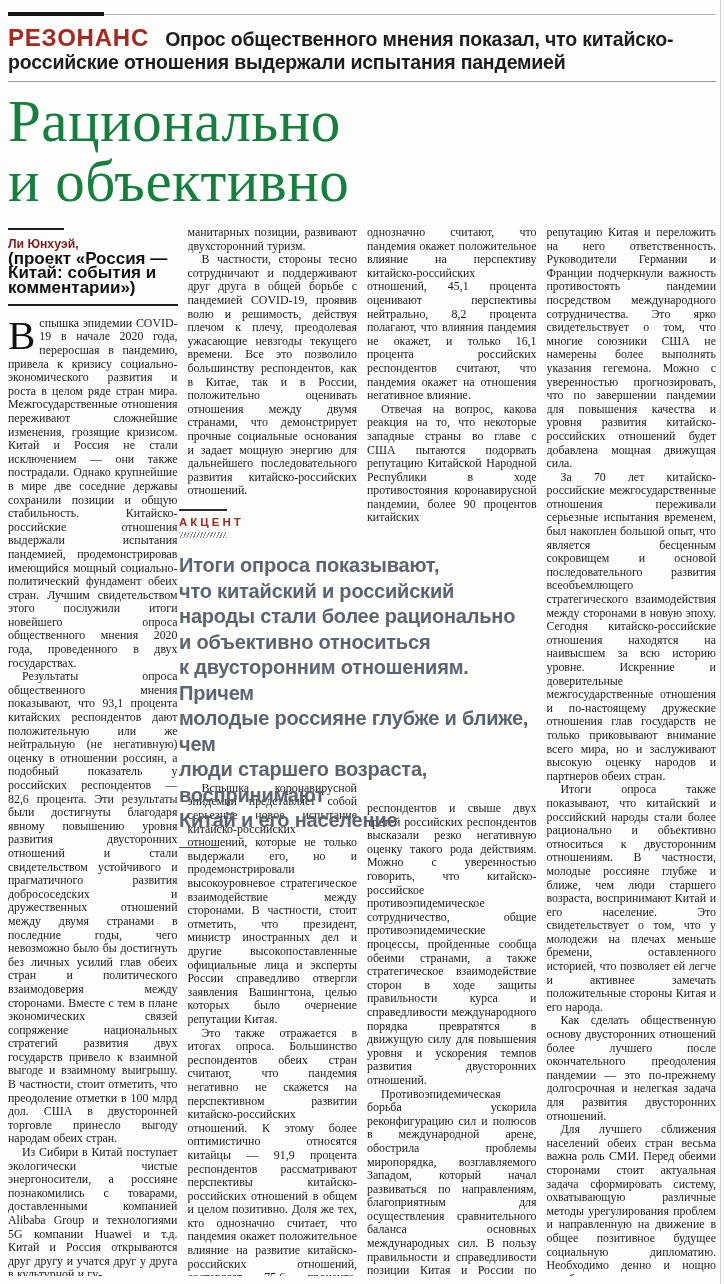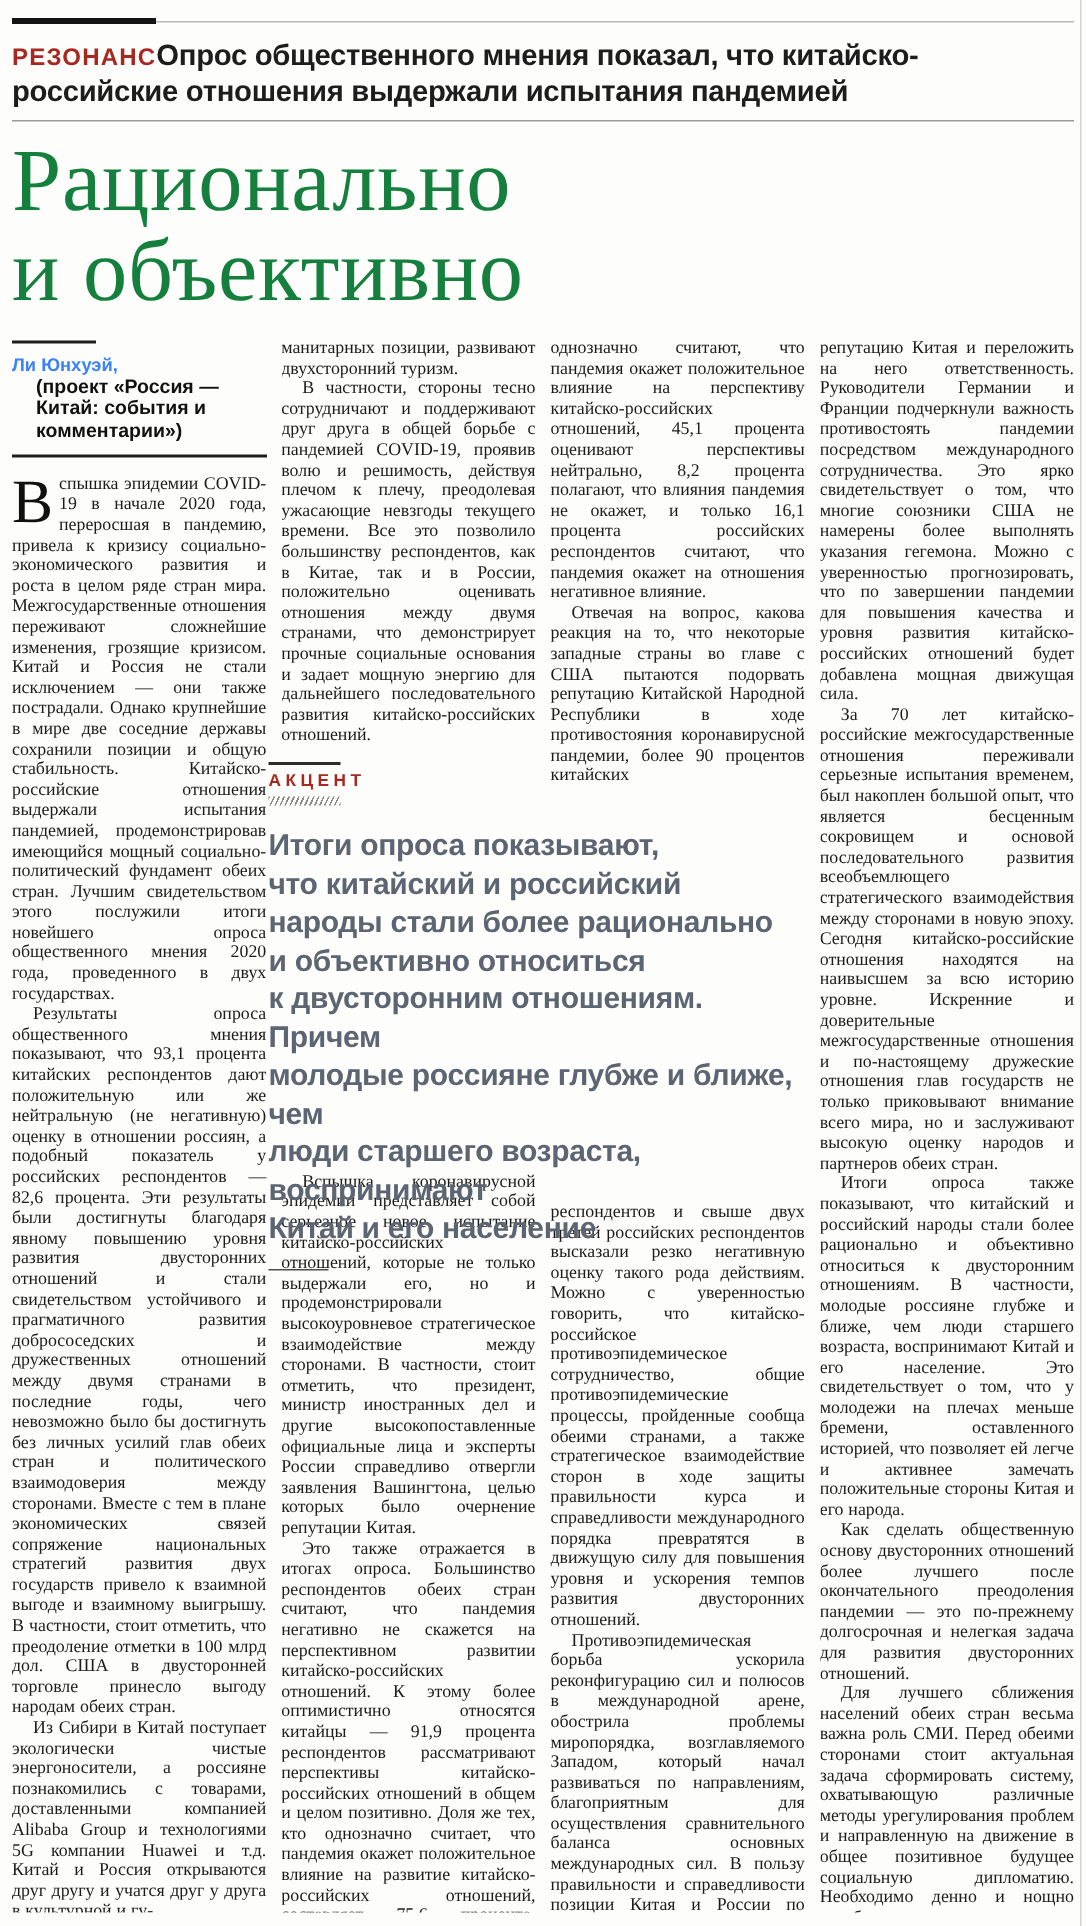--- a/index.html
+++ b/index.html
@@ -12,40 +12,40 @@
   
   .header{padding:8px 8px 0 8px;}
   .toprule{position:relative;height:1px;background:#b9b9b9;margin-top:6px;}
   .topbar{position:absolute;left:0;top:-2px;width:96px;height:4px;background:#141414;}
   .kicker{
     margin:11px 0 0 0;
     font-family:"Liberation Sans",sans-serif;font-weight:bold;
     font-size:19.5px;line-height:23px;letter-spacing:-0.2px;color:#1d1d1d;
     white-space:pre-line;
   }
-  .kicker-label{font-size:16px;letter-spacing:0.8px;margin-right:0;}
+  .kicker-label{font-size:24px;letter-spacing:0.8px;margin-right:16px;}
   .kicker-rule{height:1px;background:#9a9a9a;margin-top:7px;}
   .title{
     font-family:"Liberation Serif",serif;font-weight:normal;
     font-size:59px;line-height:60px;letter-spacing:0.5px;color:#15803d;
     margin:9px 0 0 0;white-space:pre-line;
   }
 
   
   .columns{
     position:relative;display:flex;gap:10px;
     padding:0 8px;margin-top:15px;height:1050px;overflow:hidden;
   }
   .col{flex:0 0 169.5px;width:169.5px;overflow:hidden;}
 
   
   .author-rule-top{width:56px;height:2px;background:#1e1e1e;margin:2px 0 7px 0;}
-  .author-name{font-family:"Liberation Sans",sans-serif;font-weight:bold;font-size:12.2px;line-height:14.2px;margin:0 0 1px 0;color:#3b82f6;}
+  .author-name{font-family:"Liberation Sans",sans-serif;font-weight:bold;font-size:12.2px;line-height:14.2px;margin:0 0 1px 0;color:#7f1d1d;}
   .author-bio{font-family:"Liberation Sans",sans-serif;font-size:11.6px;line-height:14.2px;margin:0;color:#222;}
-  .author-project{font-family:"Liberation Sans",sans-serif;font-weight:bold;font-size:13px;line-height:14.2px;margin:1px 0 0 16px;color:#111;}
+  .author-project{font-family:"Liberation Sans",sans-serif;font-weight:bold;font-size:17px;line-height:14.2px;margin:1px 0 0 0;color:#111;}
   .author-rule-bottom{height:2px;background:#1e1e1e;margin:9px 0 11px 0;}
 
   
   .para{
     font-size:11.9px;line-height:13.6px;text-align:justify;margin:0;
     word-spacing:0.3px;
   }
   .p-indent{text-indent:14px;}
   .p-cont{text-indent:0;}
   .p-dropcap{text-indent:0;}

